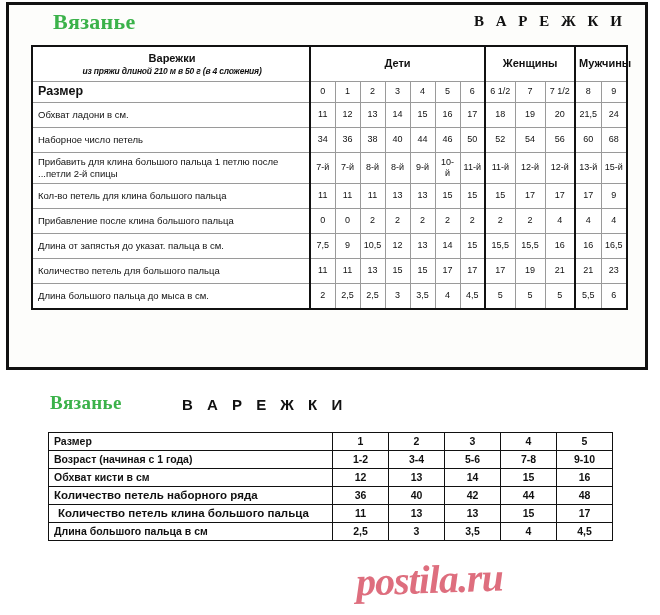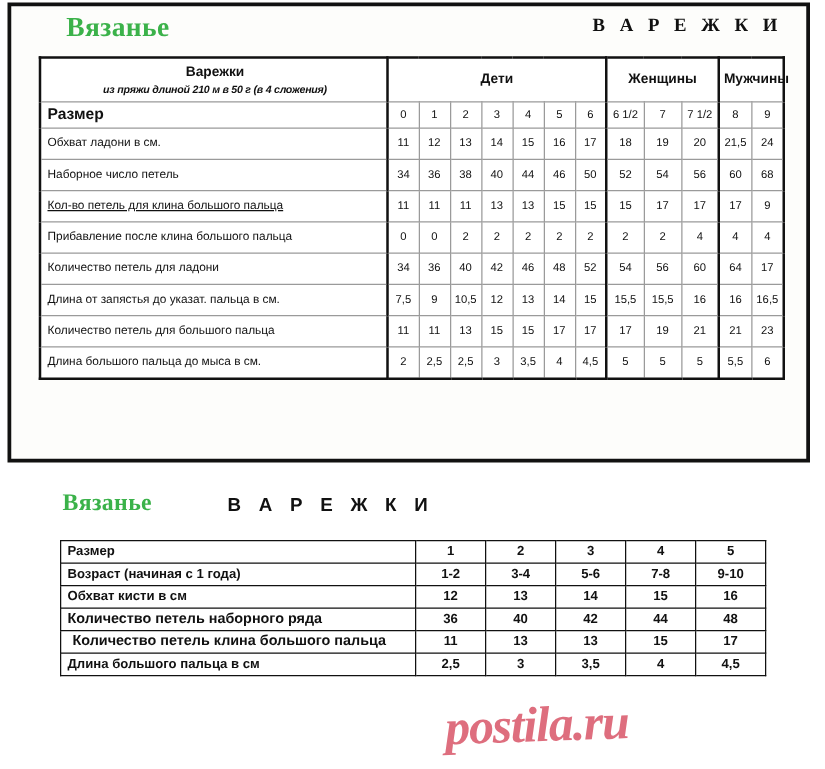--- a/index.html
+++ b/index.html
@@ -218,21 +218,36 @@
             <td class="num">44</td>
             <td class="num">46</td>
             <td class="num grpend">50</td>
             <td class="num">52</td>
             <td class="num">54</td>
             <td class="num grpend">56</td>
             <td class="num">60</td>
             <td class="num last">68</td>
           </tr>
           <tr>
-            <td class="lbl" style="height: 24px; text-decoration: underline;">Кол-во петель для клина большого пальца</td>
+            <td class="lbl" style="height: 30px;">Прибавить для клина большого пальца 1 петлю после ...петли 2-й спицы</td>
+            <td class="num">7-й</td>
+            <td class="num">7-й</td>
+            <td class="num">8-й</td>
+            <td class="num">8-й</td>
+            <td class="num">9-й</td>
+            <td class="num">10-й</td>
+            <td class="num grpend">11-й</td>
+            <td class="num">11-й</td>
+            <td class="num">12-й</td>
+            <td class="num grpend">12-й</td>
+            <td class="num">13-й</td>
+            <td class="num last">15-й</td>
+          </tr>
+          <tr>
+            <td class="lbl" style="height: 24px;">Кол-во петель для клина большого пальца</td>
             <td class="num">11</td>
             <td class="num">11</td>
             <td class="num">11</td>
             <td class="num">13</td>
             <td class="num">13</td>
             <td class="num">15</td>
             <td class="num grpend">15</td>
             <td class="num">15</td>
             <td class="num">17</td>
             <td class="num grpend">17</td>
@@ -246,35 +261,20 @@
             <td class="num">2</td>
             <td class="num">2</td>
             <td class="num">2</td>
             <td class="num">2</td>
             <td class="num grpend">2</td>
             <td class="num">2</td>
             <td class="num">2</td>
             <td class="num grpend">4</td>
             <td class="num">4</td>
             <td class="num last">4</td>
-          </tr>
-          <tr>
-            <td class="lbl" style="height: 24px;">Количество петель для ладони</td>
-            <td class="num">34</td>
-            <td class="num">36</td>
-            <td class="num">40</td>
-            <td class="num">42</td>
-            <td class="num">46</td>
-            <td class="num">48</td>
-            <td class="num grpend">52</td>
-            <td class="num">54</td>
-            <td class="num">56</td>
-            <td class="num grpend">60</td>
-            <td class="num">64</td>
-            <td class="num last">17</td>
           </tr>
           <tr>
             <td class="lbl" style="height: 24px;">Длина от запястья до указат. пальца в см.</td>
             <td class="num">7,5</td>
             <td class="num">9</td>
             <td class="num">10,5</td>
             <td class="num">12</td>
             <td class="num">13</td>
             <td class="num">14</td>
             <td class="num grpend">15</td>

